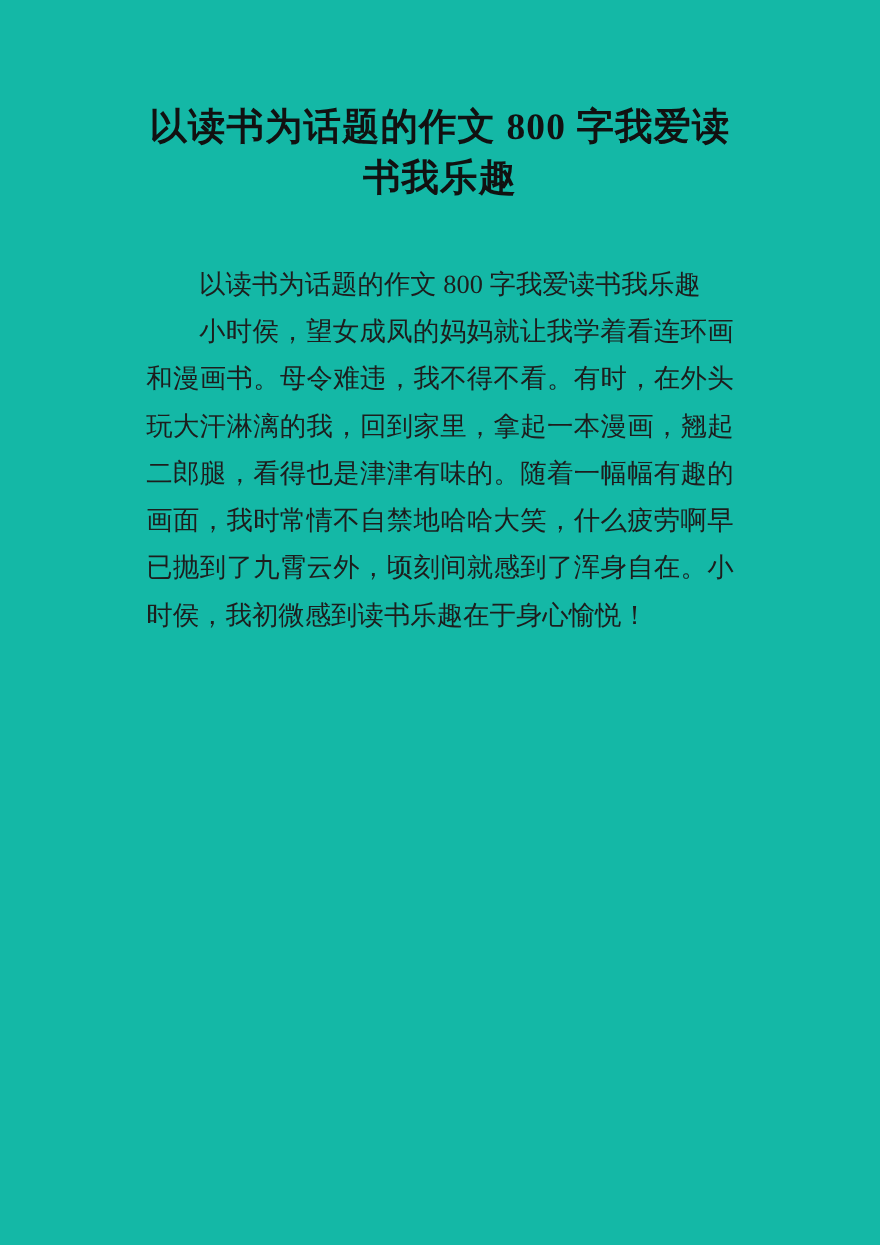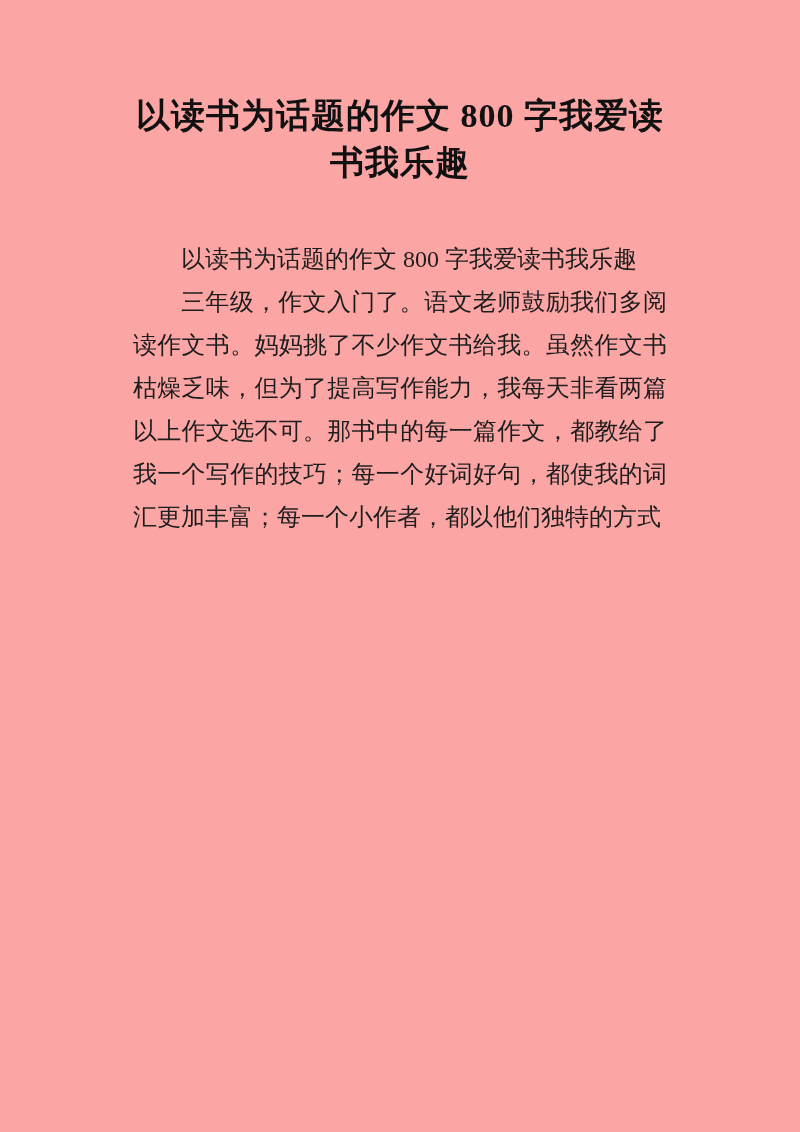--- a/index.html
+++ b/index.html
@@ -4,21 +4,21 @@
 <style>
   html, body {
     margin: 0;
     padding: 0;
     background: #ffffff;
   }
   .page {
     position: relative;
     width: 800px;
     height: 1132px;
-    background: #fca5a5;
+    background: #14b8a6;
     overflow: hidden;
     font-family: "Liberation Serif", "DejaVu Serif", serif;
     color: #1d1d1d;
   }
   .content {
     width: 534px;
     margin: 0 auto;
   }
   .doc-title {
     margin: 92px 0 0 0;
@@ -47,17 +47,17 @@
 </head>
 <body>
 
 <div class="page">
   <div class="content">
 
     <h1 class="doc-title">以读书为话题的作文 800 字我爱读书我乐趣</h1>
 
     <div class="body-text">
       <p class="body-paragraph">以读书为话题的作文 800 字我爱读书我乐趣</p>
-      <p class="body-paragraph">三年级，作文入门了。语文老师鼓励我们多阅读作文书。妈妈挑了不少作文书给我。虽然作文书枯燥乏味，但为了提高写作能力，我每天非看两篇以上作文选不可。那书中的每一篇作文，都教给了我一个写作的技巧；每一个好词好句，都使我的词汇更加丰富；每一个小作者，都以他们独特的方式</p>
+      <p class="body-paragraph">小时侯，望女成凤的妈妈就让我学着看连环画和漫画书。母令难违，我不得不看。有时，在外头玩大汗淋漓的我，回到家里，拿起一本漫画，翘起二郎腿，看得也是津津有味的。随着一幅幅有趣的画面，我时常情不自禁地哈哈大笑，什么疲劳啊早已抛到了九霄云外，顷刻间就感到了浑身自在。小时侯，我初微感到读书乐趣在于身心愉悦！</p>
     </div>
 
   </div>
 </div>
 
 </body></html>

